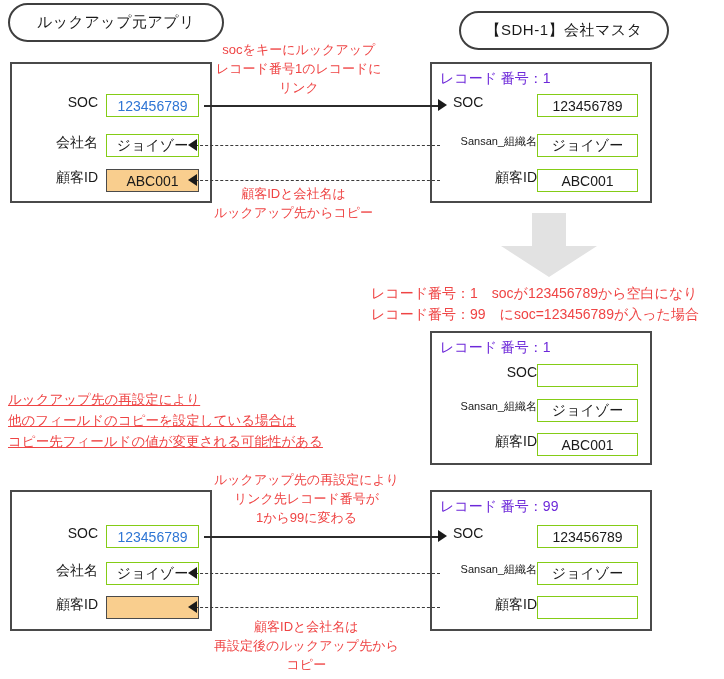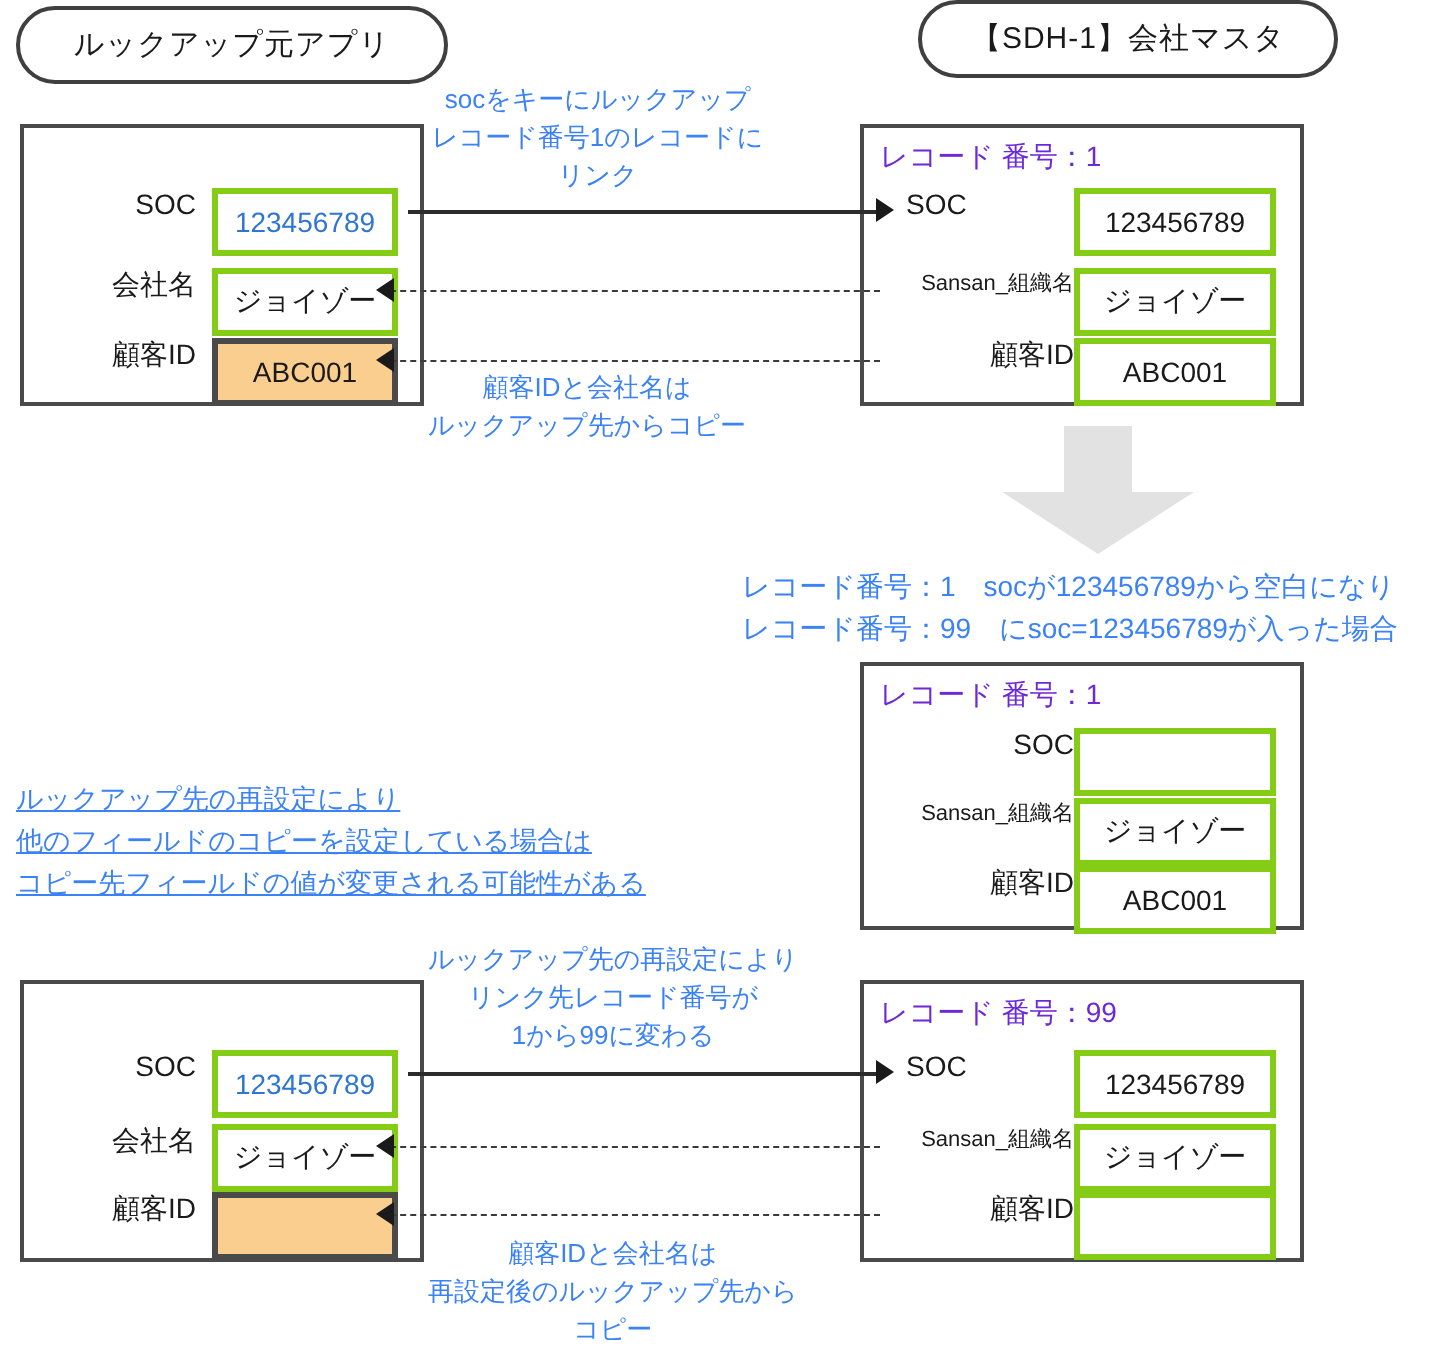--- a/index.html
+++ b/index.html
@@ -18,31 +18,31 @@
   }
 
   
   .card{border:2px solid #4a4a4a;background:#fff;box-sizing:border-box;}
 
   
   .row{position:absolute;display:flex;align-items:flex-start;}
   .flabel{font-size:14px;color:#1a1a1a;text-align:right;white-space:nowrap;}
   .flabel.sm{font-size:11px;}
   .fbox{
-    border:3px solid #84cc16;background:#fff;box-sizing:border-box;
+    border:1px solid #84cc16;background:#fff;box-sizing:border-box;
     display:flex;align-items:center;justify-content:center;
-    font-size:14px;height:34px;color:#1a1a1a;white-space:nowrap;
+    font-size:14px;height:23px;color:#1a1a1a;white-space:nowrap;
   }
   .fbox.blue{color:#2e75d4;}
   .fbox.orange{background:#f9ce8e;border-color:#4a4a4a;}
 
   .cardtitle{font-size:14px;color:#6d28d9;}
 
   
-  .note{font-size:13px;line-height:19px;color:#3b82f6;white-space:pre;}
+  .note{font-size:13px;line-height:19px;color:#ef4444;white-space:pre;}
   .note.ul{text-decoration:underline;line-height:21px;font-size:13.5px;}
   .note.big{font-size:14px;line-height:21px;}
 
   
   .solidline{position:absolute;height:0;border-top:2px solid #2b2b2b;}
   .dashline{position:absolute;height:0;border-top:1.6px dashed #3a3a3a;}
   .arrowR{
     position:absolute;width:0;height:0;
     border-top:6px solid transparent;border-bottom:6px solid transparent;
     border-left:9px solid #1a1a1a;
@@ -54,21 +54,21 @@
   }
   .bigarrow{position:absolute;}
 </style>
 </head>
 <body>
 
 <div class="pill abs" style="left:8px;top:3px;width:212px;height:35px;">
   <span>ルックアップ元アプリ</span>
 </div>
 
-<div class="pill abs" style="left:459px;top:0;width:206px;height:35px;">
+<div class="pill abs" style="left:459px;top:11px;width:206px;height:35px;">
   <span>【SDH-1】会社マスタ</span>
 </div>
 
 <div class="card abs" style="left:10px;top:62px;width:202px;height:141px;"></div>
 
 <div class="row" style="left:20px;top:94px;">
   <span class="flabel" style="width:78px;">SOC</span>
   <span class="fbox blue" style="width:93px;margin-left:8px;">123456789</span>
 </div>
 <div class="row" style="left:20px;top:134px;">

